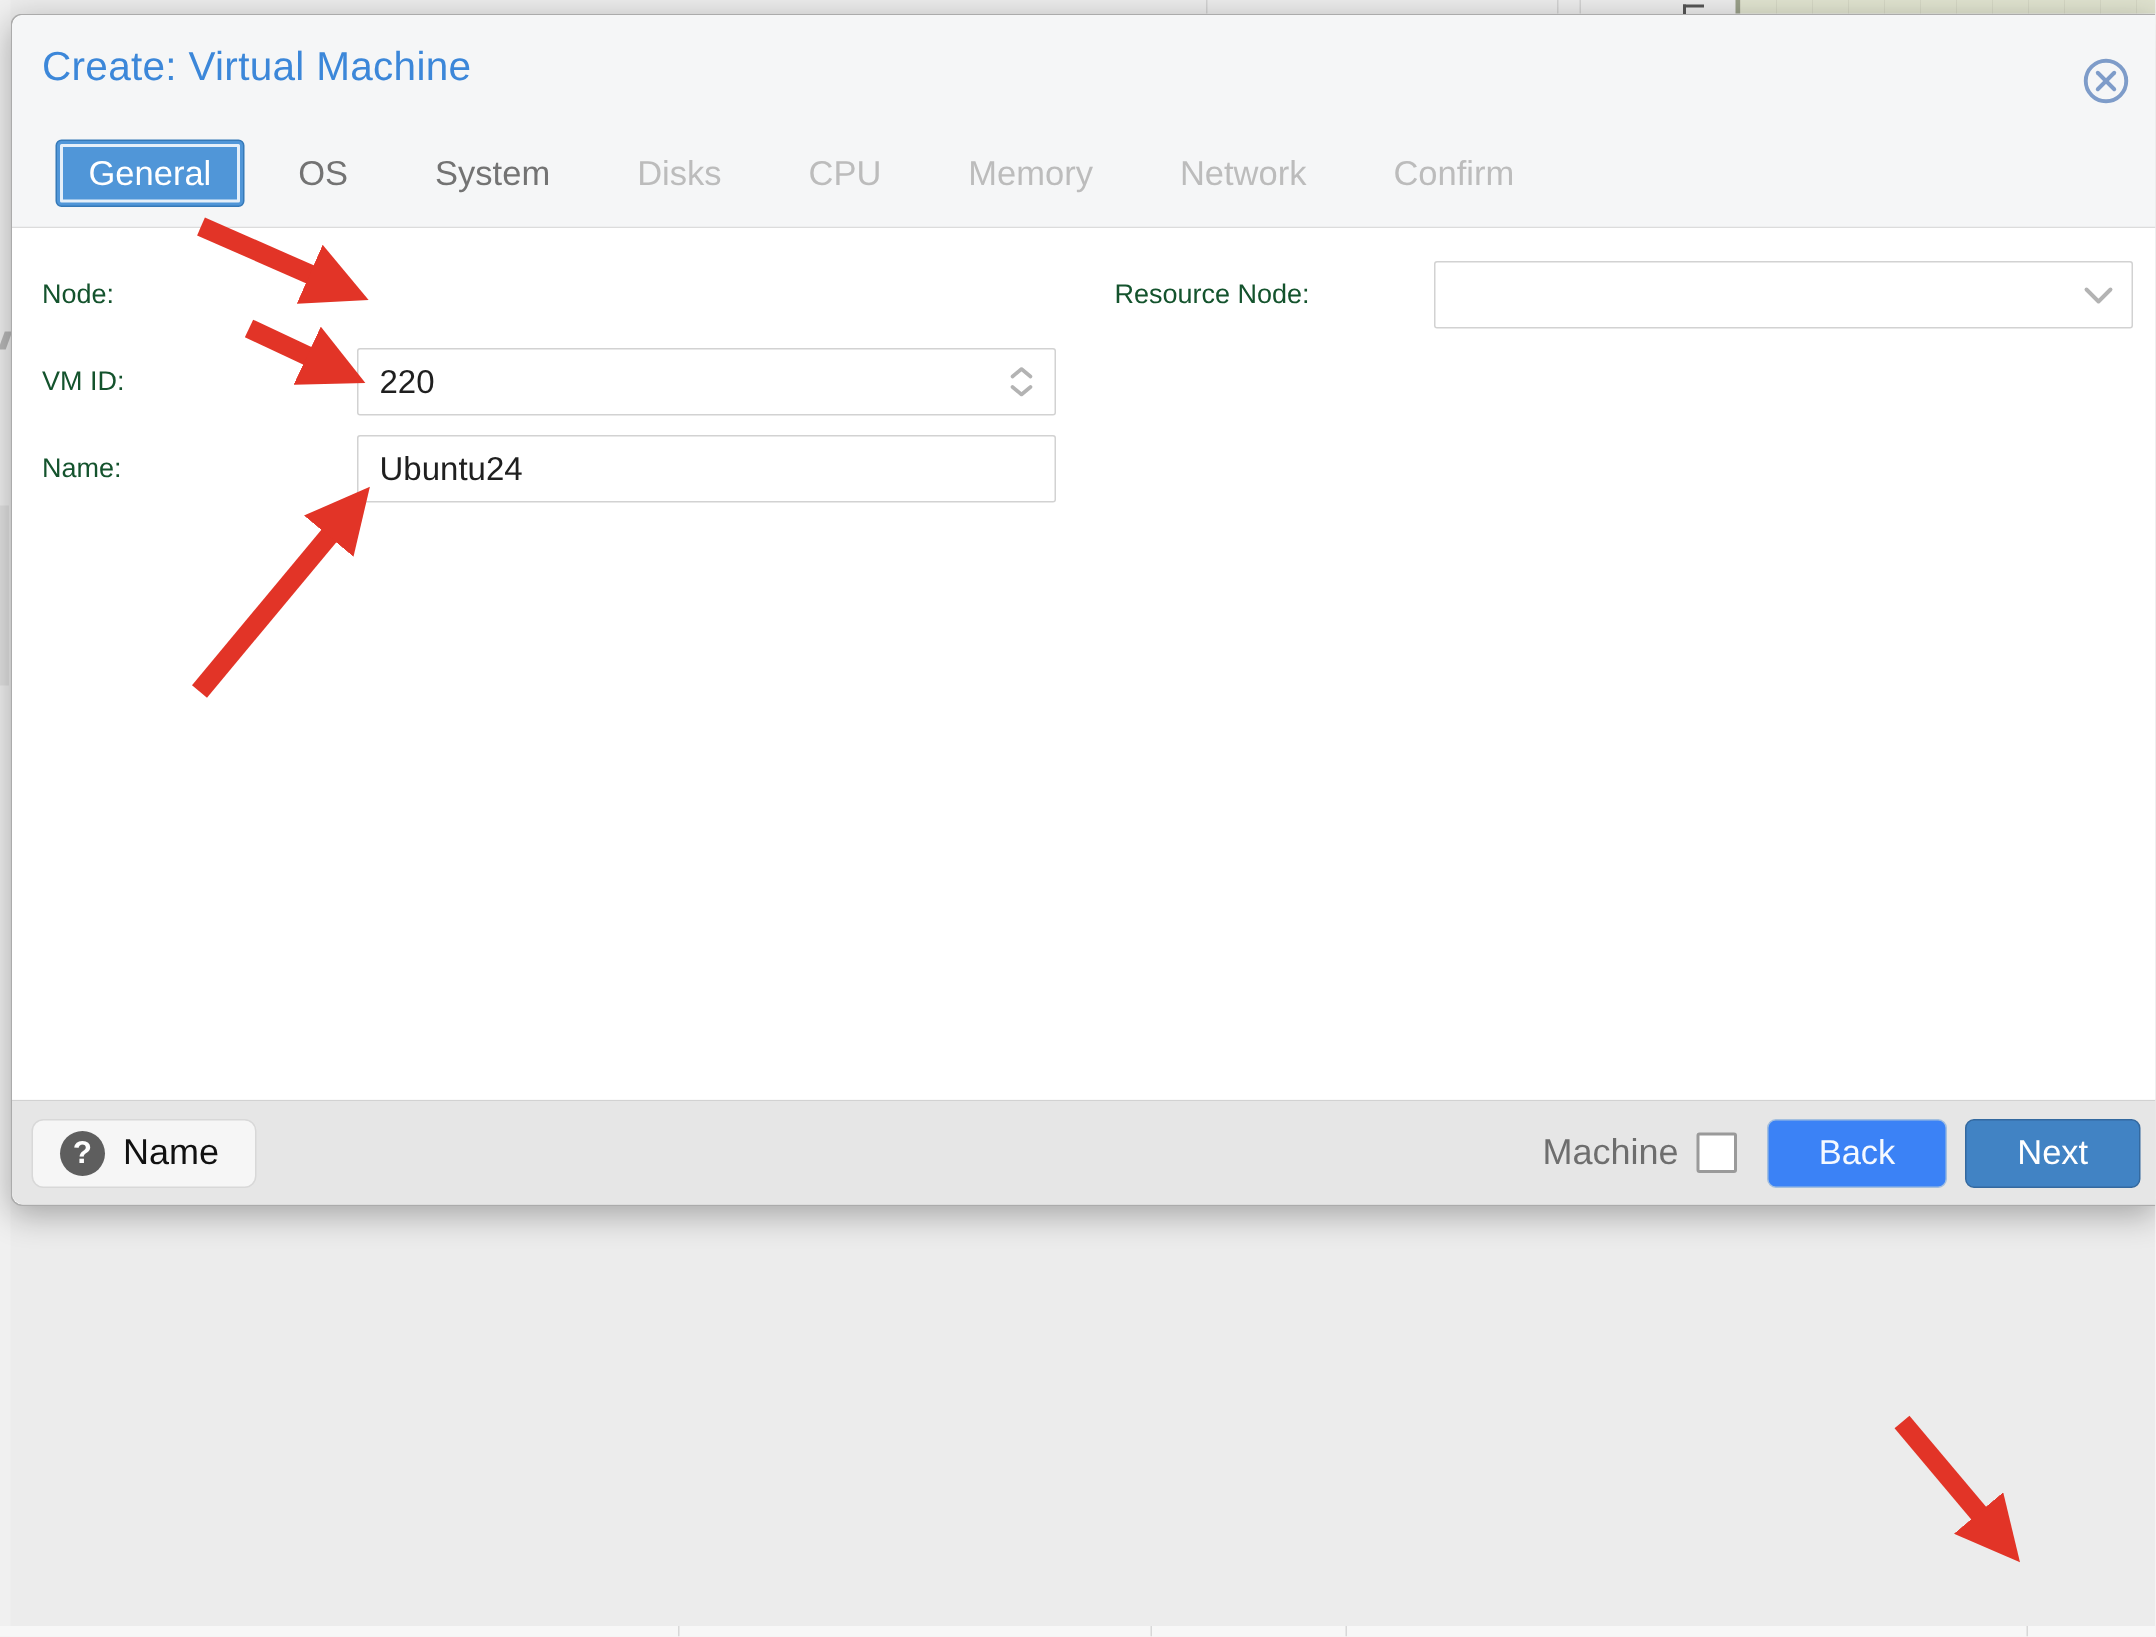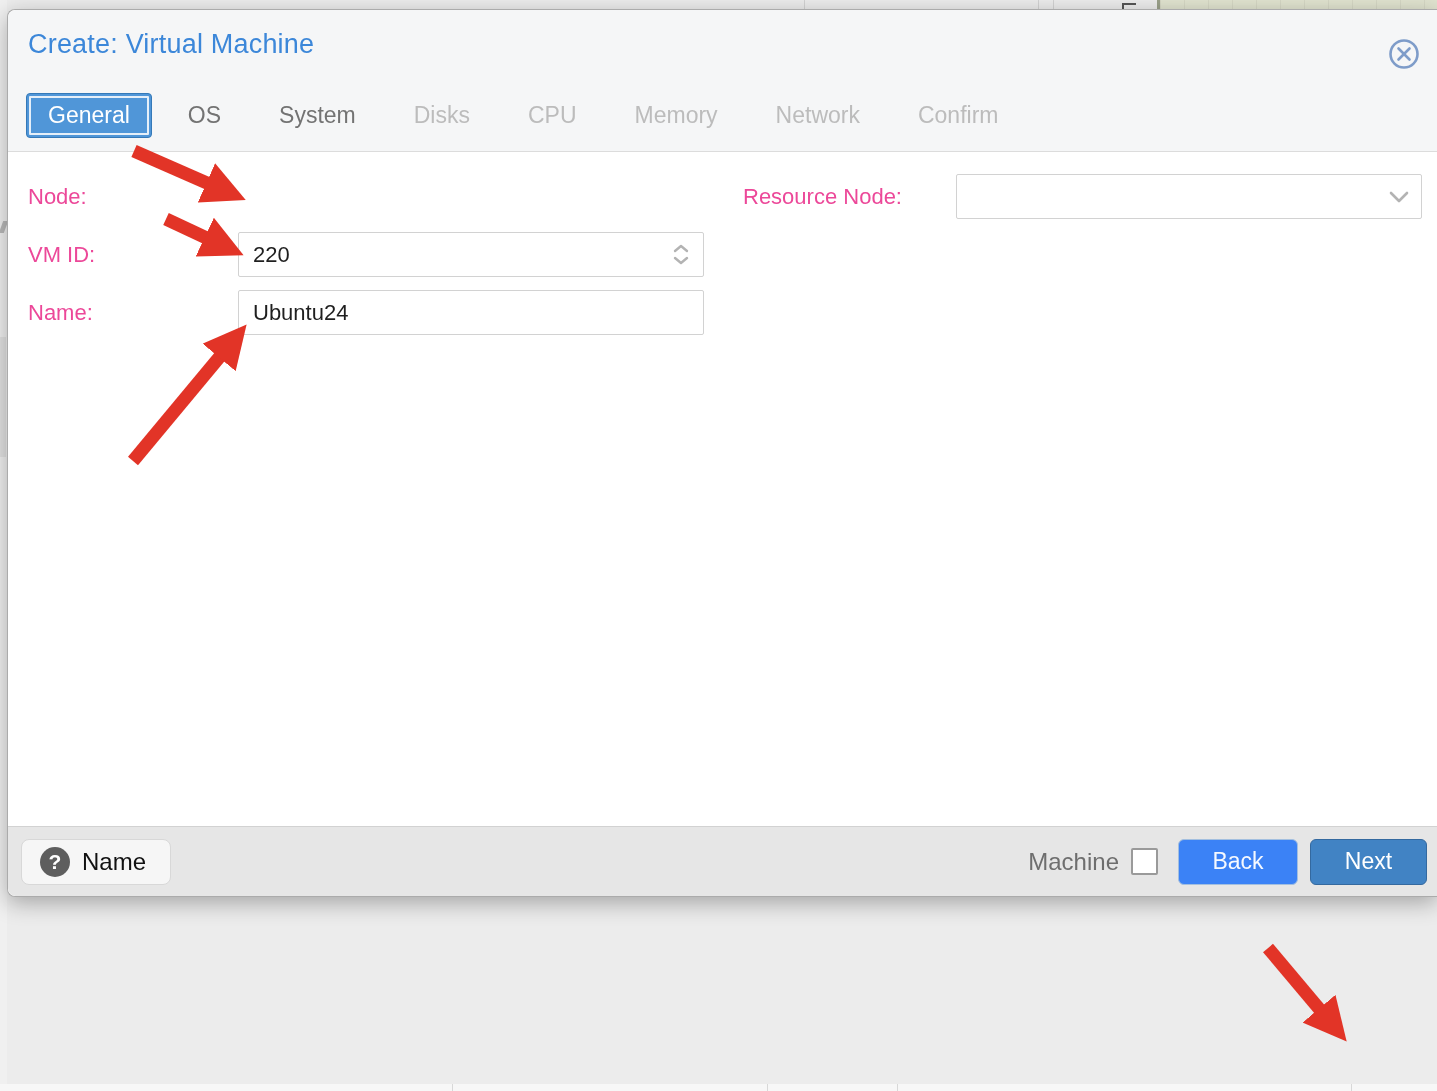--- a/index.html
+++ b/index.html
@@ -19,21 +19,21 @@
   }
   .top-strip .glyph-fragment{position:absolute;left:1122px;top:3px;width:12px;height:6px;border-left:2px solid #555;border-top:2px solid #555;}
   .left-strip{position:absolute;left:0;top:0;width:7px;height:1091px;background:#f0f0f0;}
   .left-strip .mark{position:absolute;left:1px;top:221px;width:5px;height:12px;background:#b9b9b9;transform:skewX(-20deg);}
   .left-strip .dark-seg{position:absolute;left:0;top:337px;width:6px;height:120px;background:#e2e2e2;}
   .bottom-strip{position:absolute;left:0;top:1084px;width:1437px;height:7px;background:#f7f7f7;}
   .bottom-strip .vline{position:absolute;top:0;bottom:0;width:1px;background:#d8d8d8;}
 
   
   .dialog{
-    position:absolute;left:7px;top:9px;width:1430px;height:888px;
+    position:absolute;left:7px;top:9px;width:1430px;height:795px;
     background:#ffffff;border:1px solid #ababab;border-right:none;
     border-radius:8px 0 0 8px;
     box-shadow:0 6px 22px rgba(0,0,0,0.30);
     display:flex;flex-direction:column;box-sizing:border-box;
   }
   .dlg-header{
     position:relative;height:142px;flex:0 0 auto;background:#f5f6f7;
     border-bottom:1px solid #dcdcdc;border-radius:8px 0 0 0;box-sizing:border-box;
   }
   .dlg-title{
@@ -43,26 +43,27 @@
   .tab-bar{
     position:absolute;left:18px;top:83px;display:flex;align-items:center;
   }
   .tab{font-size:23px;padding:9px 0;margin-right:58px;white-space:nowrap;}
   .tab.enabled{color:#737373;text-align:center;}
   .tab.disabled{color:#bcbcbc;}
   .tab.active{
     background:#5096d8;color:#ffffff;border:1px solid #3579b8;border-radius:4px;
     padding:8px 21px;outline:2px solid rgba(255,255,255,0.85);outline-offset:-5px;
     margin-right:36px;
+    margin-left:11px;
   }
 
   
   .dlg-body{position:relative;flex:1 1 auto;background:#ffffff;}
   .field-label{
-    position:absolute;font-size:22px;color:#ec4899;line-height:45px;height:45px;
+    position:absolute;font-size:18px;color:#14532d;line-height:45px;height:45px;
   }
   .field-box{
     position:absolute;height:45px;box-sizing:border-box;background:#fff;
     border:1px solid #d2d2d2;border-radius:2px;display:flex;align-items:center;
   }
   .field-box input{
     border:none;outline:none;background:transparent;flex:1 1 auto;min-width:0;
     font-family:inherit;font-size:22px;color:#1f1f1f;padding:0 0 0 14px;height:100%;
   }
   .trigger{flex:0 0 auto;width:44px;display:flex;flex-direction:column;align-items:center;justify-content:center;gap:3px;cursor:pointer;}

